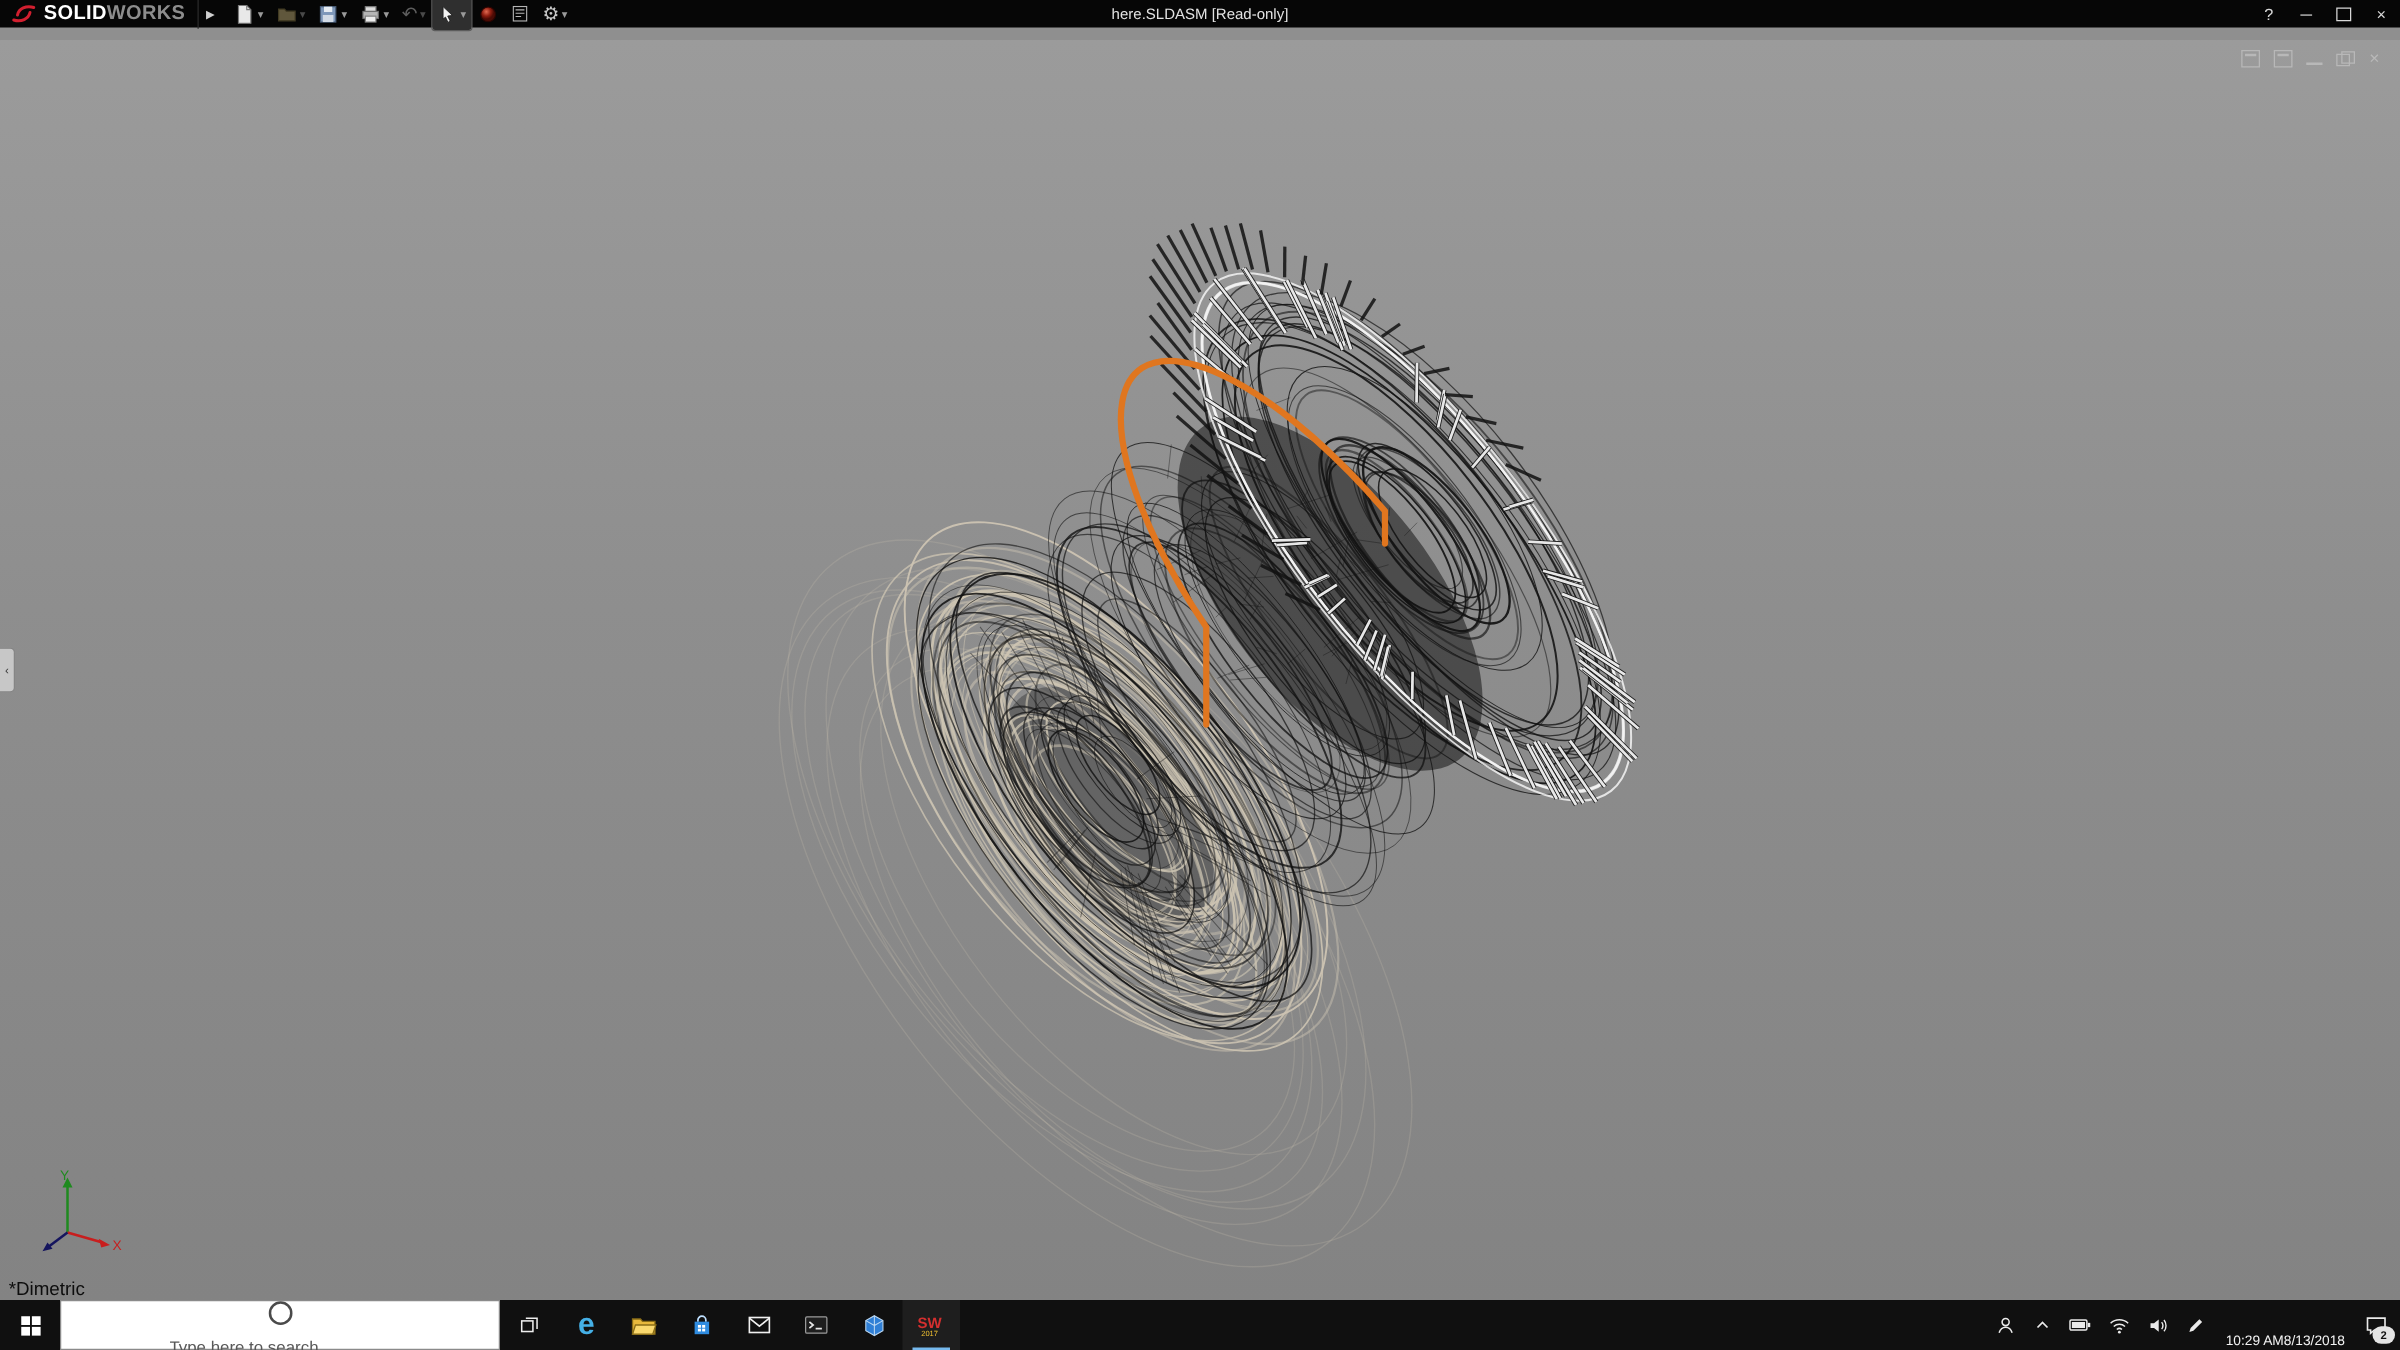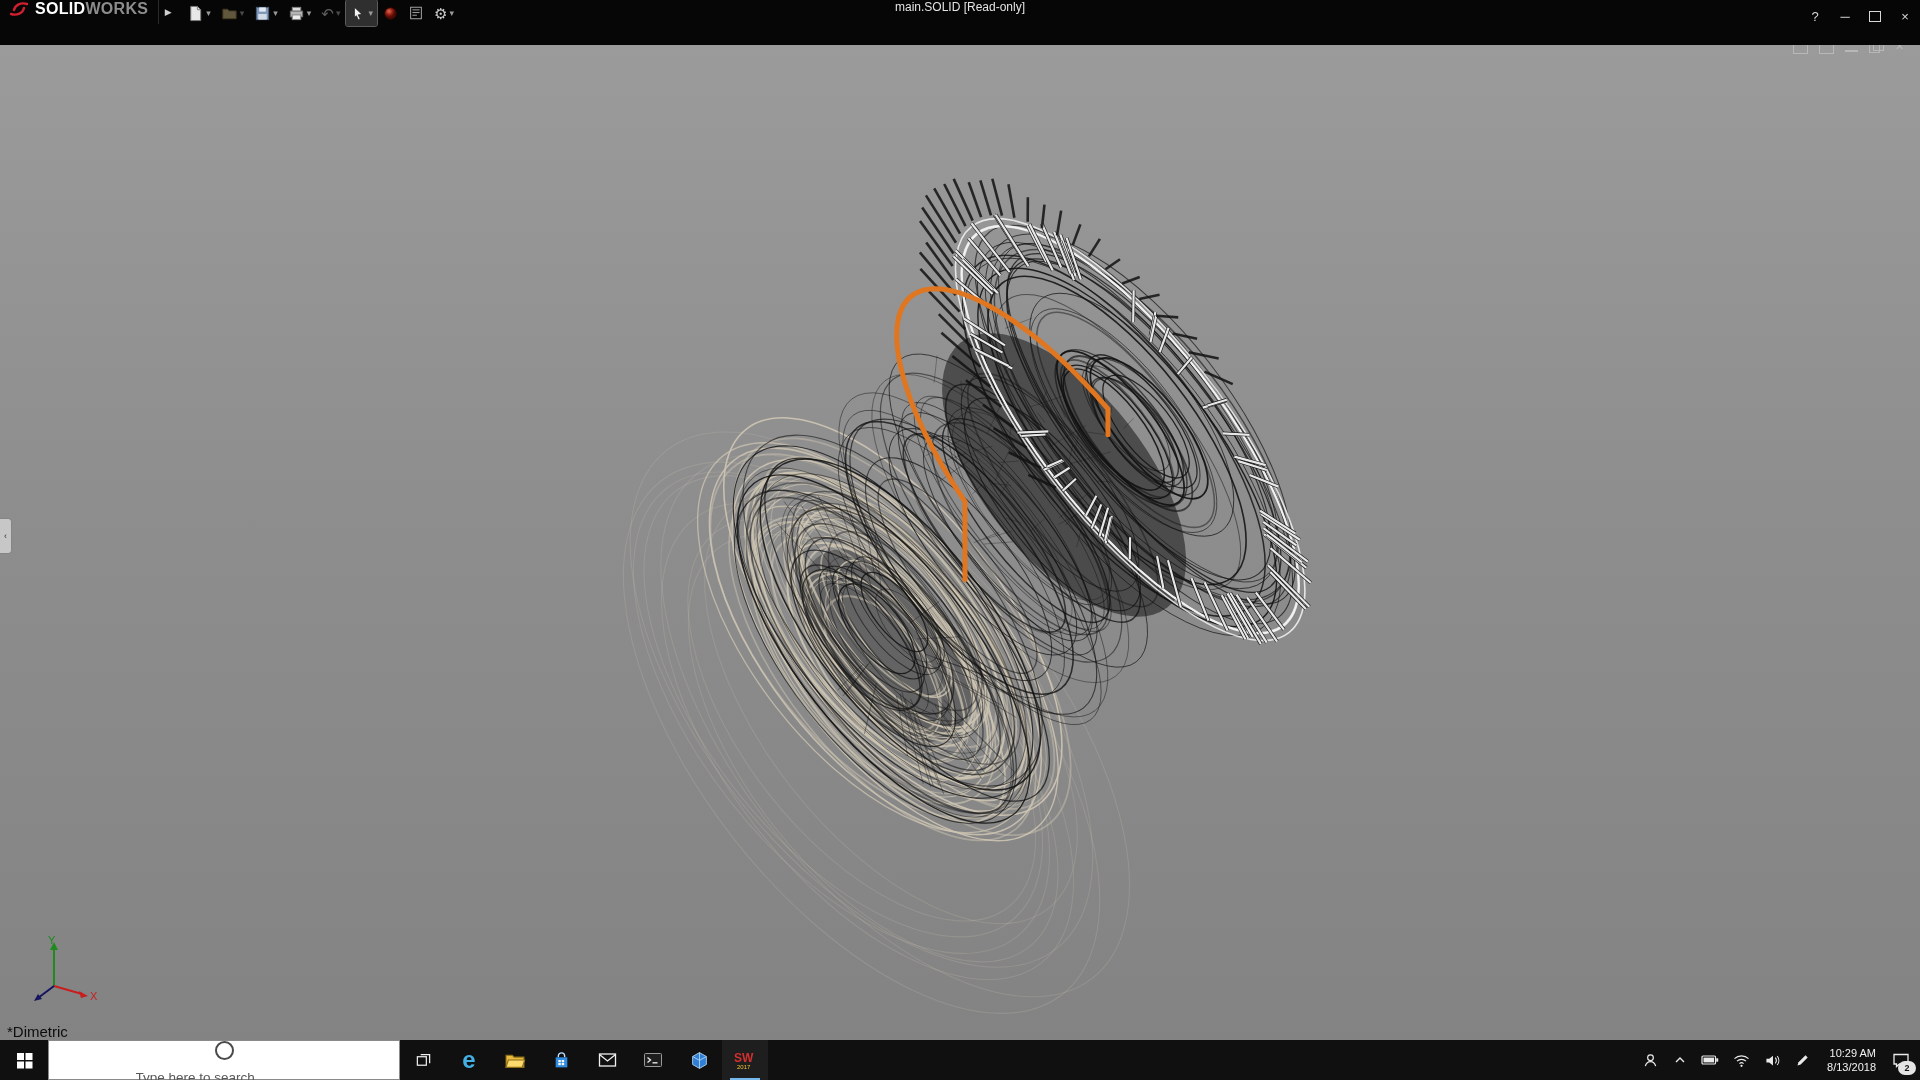--- a/index.html
+++ b/index.html
@@ -1,20 +1,20 @@
 <!DOCTYPE html>
 <html><head>
 <meta charset="utf-8">
 <style>
   html,body{margin:0;padding:0;width:1920px;height:1080px;overflow:hidden;
     font-family:"Liberation Sans",sans-serif;background:#8f8f8f;user-select:none;}
 
   
-  .titlebar{position:absolute;top:0;left:0;right:0;height:45px;background:#060606;
-    display:flex;align-items:flex-start;color:#ddd;z-index:30;}
+  .titlebar{position:absolute;top:0;left:0;right:0;height:22px;background:#060606;
+    display:flex;align-items:center;color:#ddd;z-index:30;}
   .logo{display:flex;align-items:center;gap:5px;padding:0 10px 0 8px;}
   .brand{font-size:16px;font-weight:bold;letter-spacing:.3px;color:#fff;}
   .brand .works{color:#8d8d8d;font-weight:bold;}
   .expand-btn{width:18px;height:24px;display:flex;align-items:center;justify-content:center;
     font-size:9px;color:#cfcfcf;border-left:1px solid #2a2a2a;margin-right:6px;}
   .tools{display:flex;align-items:center;gap:2px;}
   .tb-btn{height:26px;display:flex;align-items:center;padding:0 4px;border-radius:2px;}
   .tb-btn.selected{background:#2f2f2f;outline:1px solid #5c5c5c;}
   .tb-btn.disabled{opacity:.45;}
   .tb-caret{font-size:9px;color:#9a9a9a;margin-left:2px;}
@@ -52,21 +52,21 @@
   .cortana-ring{width:15px;height:15px;border-radius:50%;border:2px solid #4a4a4a;flex:none;}
   .search-input{flex:1;border:none;outline:none;font-size:13.5px;color:#333;background:transparent;
     font-family:"Liberation Sans",sans-serif;}
   .search-input::placeholder{color:#585858;}
   .app-btn{width:46px;display:flex;align-items:center;justify-content:center;position:relative;}
   .app-btn.active{background:#1e1e1e;}
   .app-btn.active::after{content:"";position:absolute;left:8px;right:8px;bottom:0;height:2px;background:#76b9ed;}
   .edge-e{font-size:24px;font-weight:bold;color:#45b0e6;line-height:1;}
   .tray{margin-left:auto;display:flex;align-items:stretch;}
   .tray-btn{display:flex;align-items:center;justify-content:center;padding:0 7px;}
-  .clock{display:flex;flex-direction:column;justify-content:center;align-items:flex-end;
+  .clock{display:flex;flex-direction:row;justify-content:center;align-items:flex-end;
     font-size:11px;line-height:1.3;color:#f2f2f2;padding:0 9px;}
   .action-btn{position:relative;padding:0 10px 0 7px;display:flex;align-items:center;}
   .ac-badge{position:absolute;right:4px;bottom:5px;min-width:14px;height:14px;border-radius:7px;
     background:#e4e4e4;color:#111;font-size:9px;font-weight:bold;display:flex;align-items:center;
     justify-content:center;padding:0 2px;}
   svg{display:block;}
 </style>
 </head>
 <body>
 
@@ -136,21 +136,21 @@
         <rect x="3" y="2.5" width="12" height="13" fill="none" stroke="#b5b5b5"></rect>
         <path d="M5 5.5h8M5 8.5h8M5 11.5h5" stroke="#b5b5b5"></path>
       </svg>
     </div>
     <div class="tb-btn">
       <span class="tb-glyph">⚙</span>
       <span class="tb-caret">▾</span>
     </div>
   </div>
 
-  <div class="title-center">main.SOLID [Read-only]</div>
+  <div class="title-center">here.SLDASM [Read-only]</div>
 
   <div class="win-btns">
     <div class="win-btn">?</div>
     <div class="win-btn">─</div>
     <div class="win-btn">
         <span class="maximize-box"></span>
       </div>
     <div class="win-btn">×</div>
   </div>
 </div>

